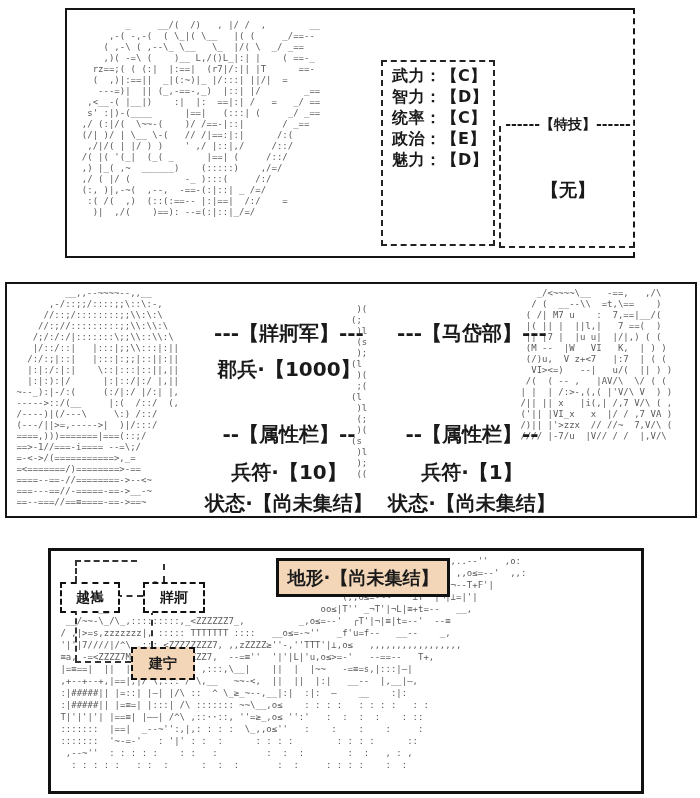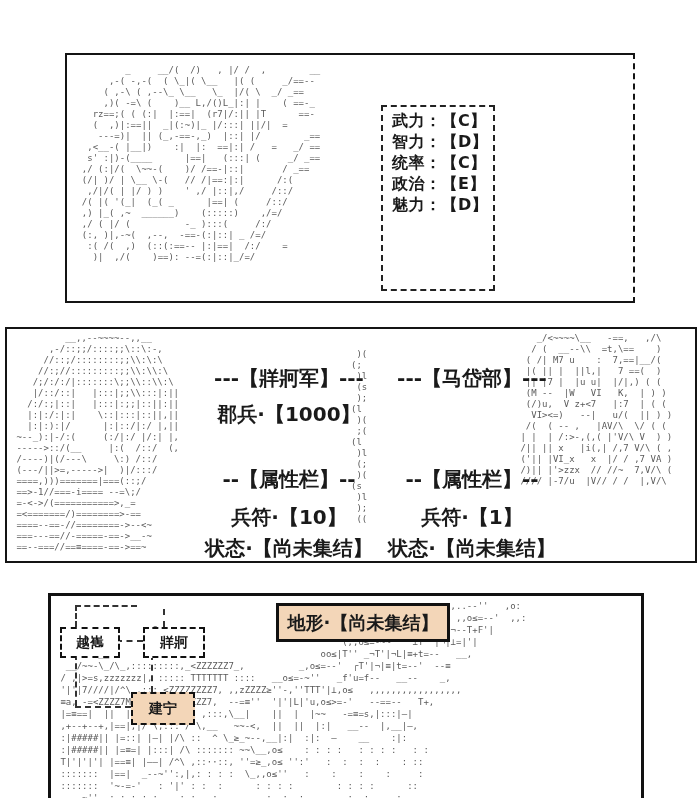--- a/index.html
+++ b/index.html
@@ -1,20 +1,20 @@
 <!DOCTYPE html>
 <html><head>
 <meta charset="utf-8">
 <style>
   html,body{margin:0;padding:0;}
   body{
     width:700px;height:798px;position:relative;background:#ffffff;
     font-family:"DejaVu Sans","Liberation Sans",sans-serif;color:#1a1a1a;
   }
-  .panel{position:absolute;background:#fff;margin-top:45px;}
+  .panel{position:absolute;background:#fff;}
   .aa{
     font-family:"DejaVu Sans Mono","Liberation Mono",monospace;
     font-size:9px;line-height:11px;color:#5a5a5a;white-space:pre;margin:0;
     position:absolute;pointer-events:none;
   }
   
   .panel-top{left:65px;top:8px;width:566px;height:246px;border:2px solid #141414;border-right:2px dashed #141414;}
   .top-title{position:absolute;left:300px;top:16px;width:220px;text-align:center;font-size:21px;font-weight:bold;}
   .stats-box{position:absolute;left:314px;top:50px;width:114px;height:186px;border:2px dashed #222;
              display:flex;flex-direction:column;justify-content:flex-start;padding:4px 0 4px 9px;box-sizing:border-box;}
@@ -74,20 +74,24 @@
     )|  ,/(    )==): --=(:|::|_/=/</pre>
 
   <div class="stats-box">
     <div class="stat-row">武力：【C】</div>
     <div class="stat-row">智力：【D】</div>
     <div class="stat-row">统率：【C】</div>
     <div class="stat-row">政治：【E】</div>
     <div class="stat-row">魅力：【D】</div>
   </div>
 
+  <div class="skill-box">
+    <span class="skill-header">------【特技】------</span>
+    <div class="skill-value">【无】</div>
+  </div>
 </div>
 
 <div class="panel panel-mid">
   <pre class="aa" style="left:4px;top:4px;">          __,,--~~~~--,,__
        ,-/::;;/::::;;\::\:-,
       //::;/::::::::;;\\:\:\
      //:;//:::::::::;;\\:\\:\
     /;/:/:/|:::::::\;;\\::\\:\
     |/::/::|   |:::|;;\\:::|:||
    /:/:;|::|   |:::|:;;|::||:||

